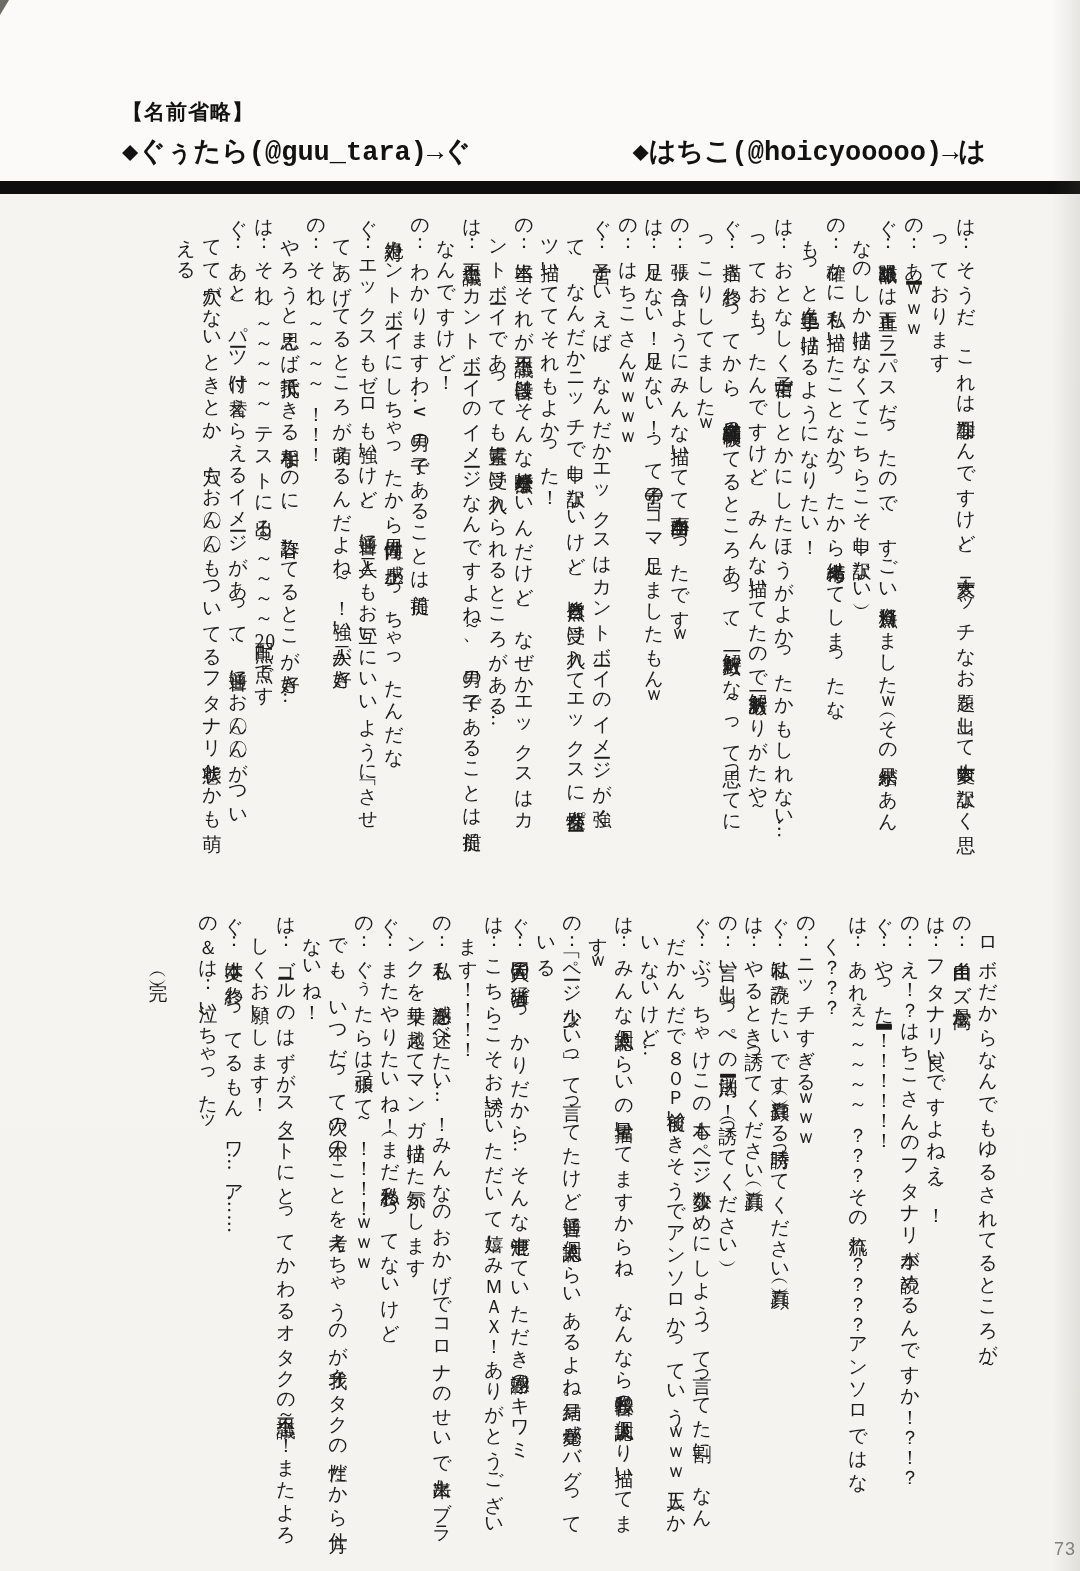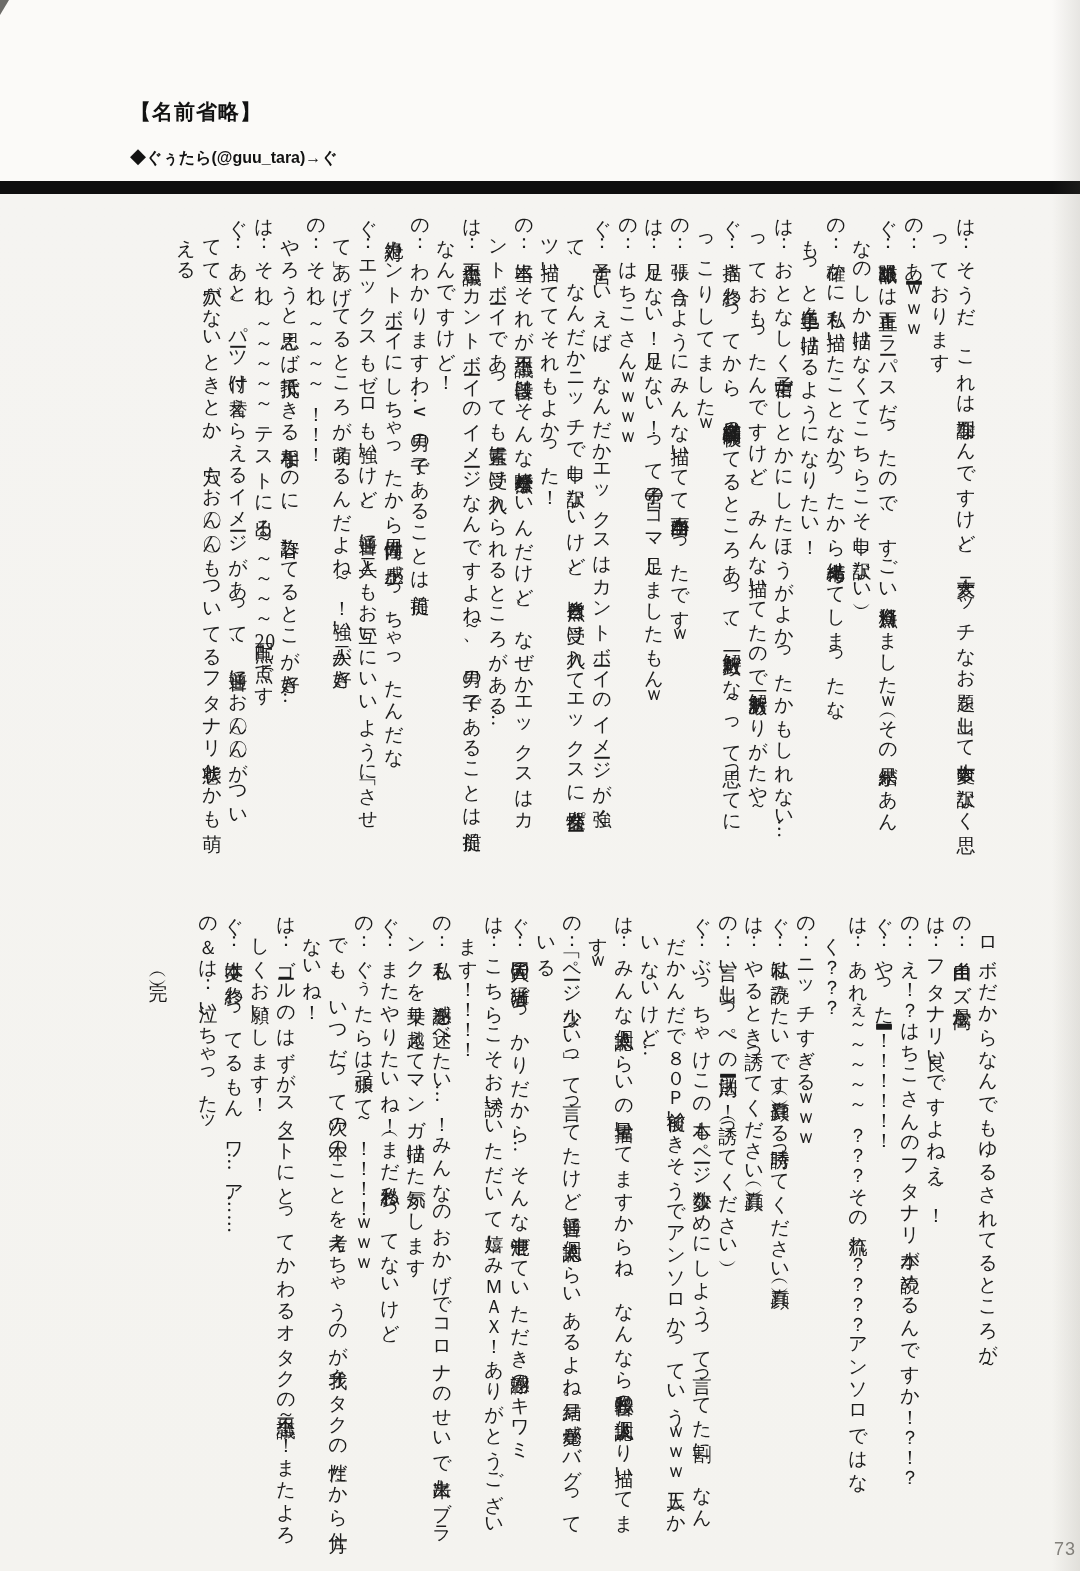--- a/index.html
+++ b/index.html
@@ -19,28 +19,28 @@
     pointer-events:none;
   }
   .corner-mark{
     position:absolute;top:0;left:0;width:9px;height:15px;
     background:#4a4845;
     clip-path:polygon(0 0,100% 0,0 100%);
     opacity:.8;
   }
   
   .header{
-    position:absolute;left:130px;top:98px;width:864px;
-    font-family:Liberation Sans, sans-serif;
+    position:absolute;left:122px;top:98px;width:864px;
+    font-family:Liberation Mono, monospace;
     font-weight:700;color:#121212;
   }
   .header-title{font-size:21px;letter-spacing:1px;}
   .name-row{
     display:flex;justify-content:space-between;align-items:baseline;
-    margin-top:22px;font-size:16px;
+    margin-top:7px;font-size:27px;
   }
   .name-item{white-space:nowrap;}
   .divider-bar{
     position:absolute;left:0;top:181px;width:1080px;height:13px;
     background:#0e0e0e;
   }
   
   .vblock{
     position:absolute;
     writing-mode:vertical-rl;
@@ -70,20 +70,21 @@
 
   <div class="corner-mark"></div>
 
   <div class="header">
     <div class="header-title">【名前省略】</div>
     <div class="name-row">
 
         <span class="name-item">◆ぐぅたら(@guu_tara)→ぐ</span>
 
 
+        <span class="name-item">◆はちこ(@hoicyooooo)→は</span>
       </div>
   </div>
 
   <div class="divider-bar"></div>
 
   <div class="vblock" id="dialogue-top">
 
       <p><span class="tag">は：</span><span>そうだ、これは謝罪なんですけど、大変ニッチなお題を出して大変申し訳なく思っております</span></p>
 
       <p><span class="tag">の：</span><span>あーーーｗｗｗ</span></p>

